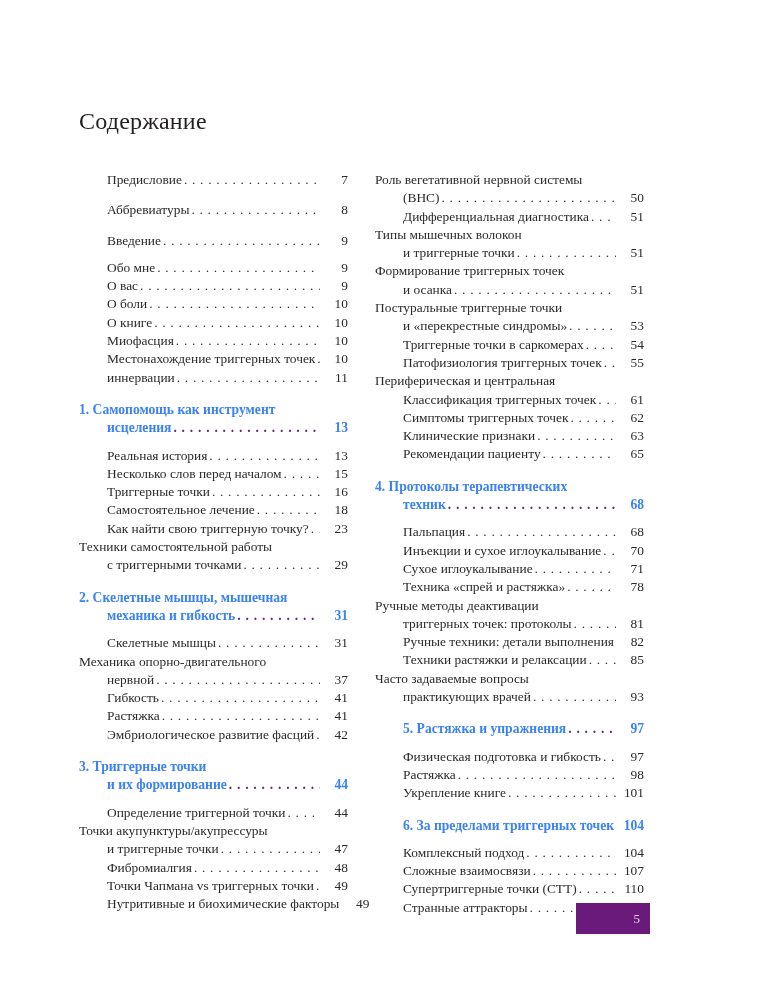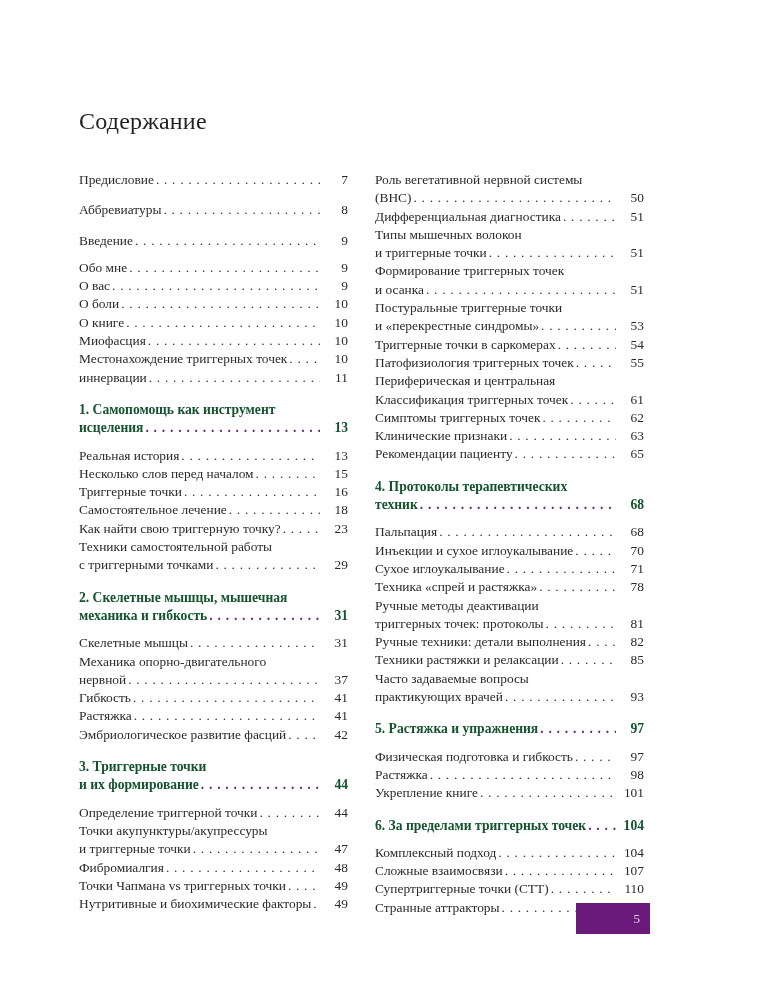--- a/index.html
+++ b/index.html
@@ -3,27 +3,27 @@
 <meta charset="utf-8">
 <style>
   html,body{margin:0;padding:0;}
   body{width:762px;height:1000px;background:#ffffff;position:relative;overflow:hidden;
        font-family:"Liberation Serif","DejaVu Serif",serif;color:#2a2a2a;}
   .title{position:absolute;left:79px;top:108px;font-size:24px;font-weight:normal;color:#231f20;letter-spacing:0.2px;margin:0;}
   .col{position:absolute;top:171px;width:269px;font-size:13.4px;line-height:18.3px;}
   .col.left{left:79px;}
   .col.right{left:375px;}
   .entry{position:relative;}
-  .line{display:flex;align-items:flex-start;}
+  .line{display:flex;align-items:flex-start;margin-left:28px;}
   .line .t{white-space:nowrap;padding-right:2px;background:#fff;}
   .line .dots{flex:1;overflow:hidden;white-space:nowrap;letter-spacing:3.2px;color:#333;}
   .line .dots::before{content:". . . . . . . . . . . . . . . . . . . . . . . . . . . . . . . . . . . . . . . . . . . . . . . . . . . . . . . . . . . . . . . . . . . . ";letter-spacing:0;word-spacing:1.4px;}
   .line .p{min-width:22px;text-align:right;padding-left:6px;background:#fff;}
   .pre{white-space:nowrap;}
-  .chapter{color:#14532d;font-weight:bold;font-size:13.6px;}
+  .chapter{color:#3b82f6;font-weight:bold;font-size:13.6px;}
   .chapter .dots{color:#6b2a7b;}
   .gap-s{height:9px;}
   .gap-m{height:12px;}
   .gap-l{height:14px;}
   .page-box{position:absolute;left:576px;top:903px;width:74px;height:31px;background:#6a1a7a;color:#e6cbe9;
             font-size:13px;display:flex;align-items:center;justify-content:flex-end;padding-right:10px;box-sizing:border-box;}
 </style>
 </head>
 <body>
 

